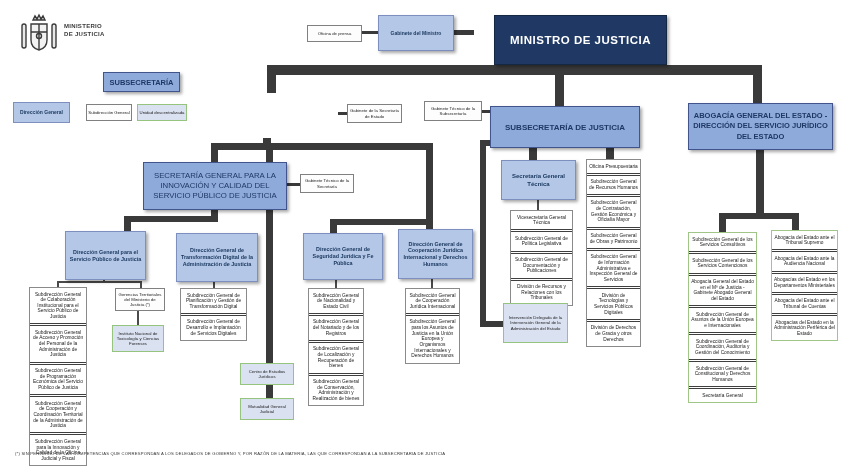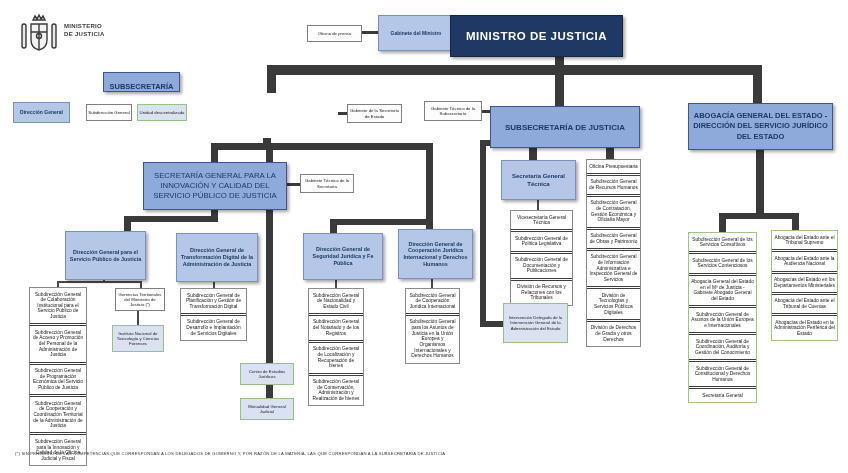--- a/index.html
+++ b/index.html
@@ -84,25 +84,25 @@
     <div>MINISTERIO</div>
     <div>DE JUSTICIA</div>
   </div>
 
   <div class="b white small-txt" style="left:307px;top:25px;width:55px;height:17px;">
     <span>Oficina de prensa</span>
   </div>
   <div class="b lperi shadow" style="left:378px;top:15px;width:76px;height:36px;font-size:5px;font-weight:bold;">
     <span>Gabinete del Ministro</span>
   </div>
-  <div class="b navy shadow" style="left:450px;top:15px;width:173px;height:42px;font-size:11.5px;font-weight:bold;letter-spacing:.5px;">
+  <div class="b navy shadow" style="left:494px;top:15px;width:173px;height:50px;font-size:11.5px;font-weight:bold;letter-spacing:.5px;">
     <span>MINISTRO DE JUSTICIA</span>
   </div>
 
-  <div class="b peri shadow" style="left:103px;top:72px;width:77px;height:20px;font-size:7.5px;font-weight:bold;align-items:flex-end;">
+  <div class="b peri shadow" style="left:103px;top:72px;width:77px;height:20px;font-size:7.5px;font-weight:bold;">
     <span>SUBSECRETARÍA</span>
   </div>
   <div class="b lperi" style="left:13px;top:102px;width:57px;height:21px;font-size:5px;font-weight:bold;line-height:1.3;">
     <span>Dirección General</span>
   </div>
   <div class="b white small-txt" style="left:86px;top:104px;width:46px;height:17px;">
     <span>Subdirección General</span>
   </div>
   <div class="b green small-txt" style="left:137px;top:104px;width:50px;height:17px;">
     <span>Unidad descentralizada</span>

